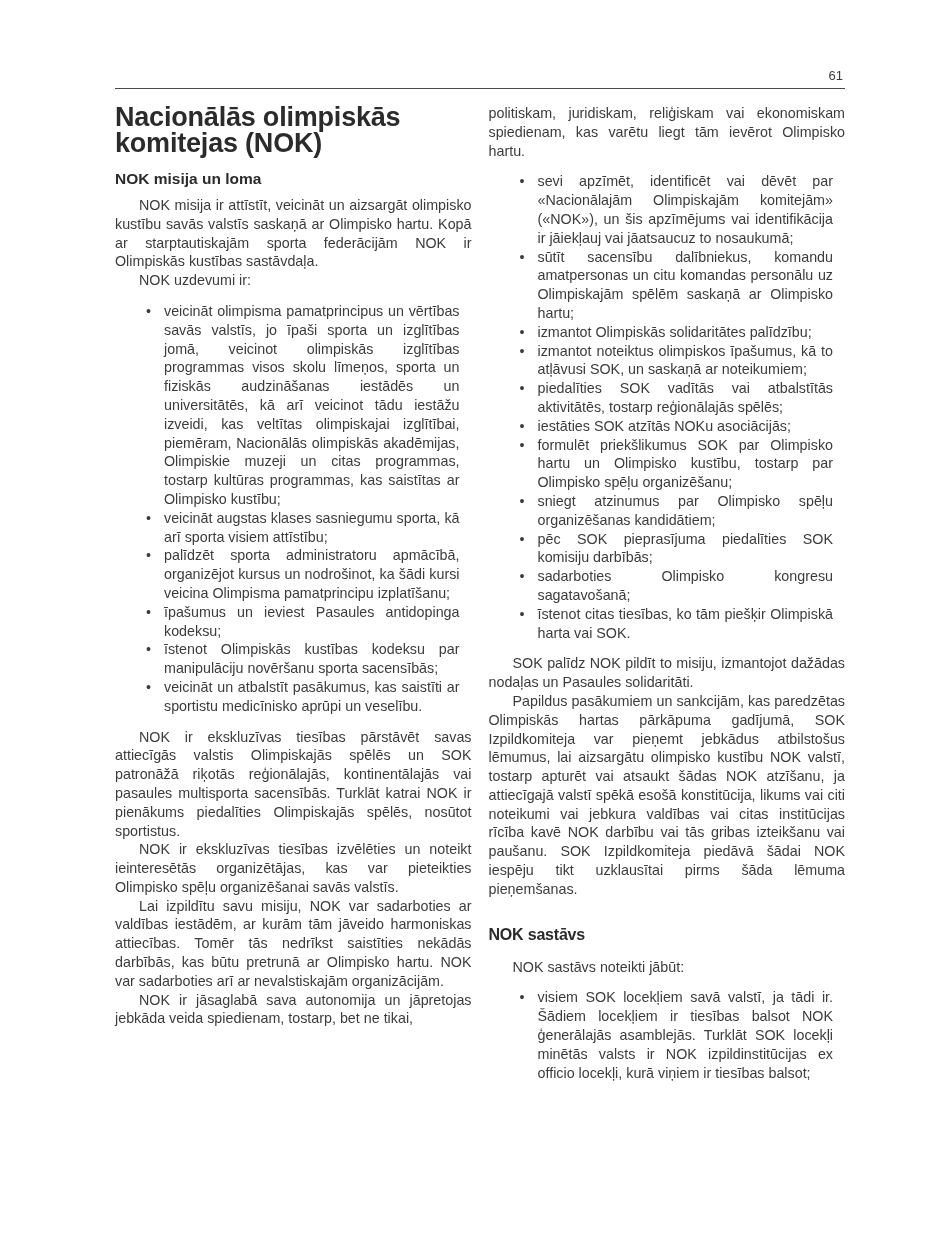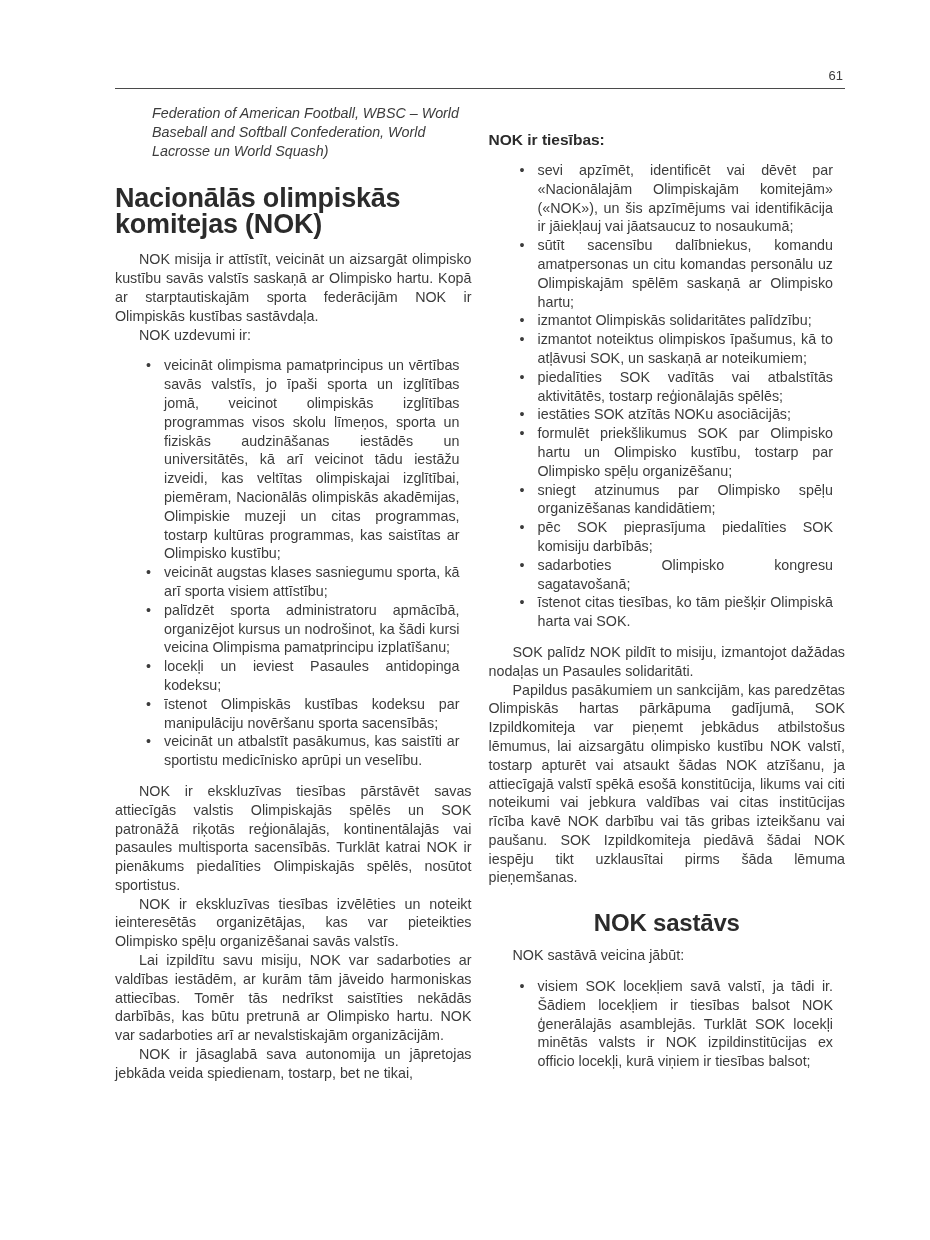--- a/index.html
+++ b/index.html
@@ -67,24 +67,23 @@
   h2 {
     font-size: 15.5px;
     line-height: 19px;
     font-weight: bold;
     color: #2b2b2b;
     margin: 0 0 8px 0;
     text-align: left;
   }
   .h2-top-gap { margin-top: 26px; }
   .h1-sub {
-    font-size: 24px;
+    font-size: 16px;
     margin-top: 23px;
     margin-bottom: 10px;
-    text-align: center;
   }
   ul.bullets {
     list-style: none;
     margin: 12px;
     padding: 0;
   }
   ul.bullets li {
     position: relative;
     padding-left: 37px;
     text-align: justify;
@@ -102,67 +101,67 @@
 <div class="page">
 
   <div class="header">
     <div class="pagenum">61</div>
     <div class="rule"></div>
   </div>
 
   <div class="columns">
 
     <div class="col">
-      <p class="italic-note">Federation of American Football, WBSC – World Baseball and Softball Confederation, World Lacrosse un World Squash)</p>
 
       <h1>Nacionālās olimpiskās komitejas (NOK)</h1>
 
+      <h2>NOK misija un loma</h2>
 
       <p class="indent">NOK misija ir attīstīt, veicināt un aizsargāt olimpisko kustību savās valstīs saskaņā ar Olimpisko hartu. Kopā ar starptautiskajām sporta federācijām NOK ir Olimpiskās kustības sastāvdaļa.</p>
       <p class="indent">NOK uzdevumi ir:</p>
 
       <ul class="bullets">
         <li>veicināt olimpisma pamatprincipus un vērtības savās valstīs, jo īpaši sporta un izglītības jomā, veicinot olimpiskās izglītības programmas visos skolu līmeņos, sporta un fiziskās audzināšanas iestādēs un universitātēs, kā arī veicinot tādu iestāžu izveidi, kas veltītas olimpiskajai izglītībai, piemēram, Nacionālās olimpiskās akadēmijas, Olimpiskie muzeji un citas programmas, tostarp kultūras programmas, kas saistītas ar Olimpisko kustību;</li>
         <li>veicināt augstas klases sasniegumu sporta, kā arī sporta visiem attīstību;</li>
         <li>palīdzēt sporta administratoru apmācībā, organizējot kursus un nodrošinot, ka šādi kursi veicina Olimpisma pamatprincipu izplatīšanu;</li>
-        <li>locekļi un ieviest Pasaules antidopinga kodeksu;</li>
+        <li>īpašumus un ieviest Pasaules antidopinga kodeksu;</li>
         <li>īstenot Olimpiskās kustības kodeksu par manipulāciju novēršanu sporta sacensībās;</li>
         <li>veicināt un atbalstīt pasākumus, kas saistīti ar sportistu medicīnisko aprūpi un veselību.</li>
       </ul>
 
       <p class="indent">NOK ir ekskluzīvas tiesības pārstāvēt savas attiecīgās valstis Olimpiskajās spēlēs un SOK patronāžā riķotās reģionālajās, kontinentālajās vai pasaules multisporta sacensībās. Turklāt katrai NOK ir pienākums piedalīties Olimpiskajās spēlēs, nosūtot sportistus.</p>
       <p class="indent">NOK ir ekskluzīvas tiesības izvēlēties un noteikt ieinteresētās organizētājas, kas var pieteikties Olimpisko spēļu organizēšanai savās valstīs.</p>
       <p class="indent">Lai izpildītu savu misiju, NOK var sadarboties ar valdības iestādēm, ar kurām tām jāveido harmoniskas attiecības. Tomēr tās nedrīkst saistīties nekādās darbībās, kas būtu pretrunā ar Olimpisko hartu. NOK var sadarboties arī ar nevalstiskajām organizācijām.</p>
       <p class="indent">NOK ir jāsaglabā sava autonomija un jāpretojas jebkāda veida spiedienam, tostarp, bet ne tikai,</p>
     </div>
 
     <div class="col">
+      <p>politiskam, juridiskam, reliģiskam vai ekonomiskam spiedienam, kas varētu liegt tām ievērot Olimpisko hartu.</p>
 
-      <h2 class="h2-top-gap">NOK ir tiesības:</h2>
 
       <ul class="bullets">
         <li>sevi apzīmēt, identificēt vai dēvēt par «Nacionālajām Olimpiskajām komitejām» («NOK»), un šis apzīmējums vai identifikācija ir jāiekļauj vai jāatsaucuz to nosaukumā;</li>
         <li>sūtīt sacensību dalībniekus, komandu amatpersonas un citu komandas personālu uz Olimpiskajām spēlēm saskaņā ar Olimpisko hartu;</li>
         <li>izmantot Olimpiskās solidaritātes palīdzību;</li>
         <li>izmantot noteiktus olimpiskos īpašumus, kā to atļāvusi SOK, un saskaņā ar noteikumiem;</li>
         <li>piedalīties SOK vadītās vai atbalstītās aktivitātēs, tostarp reģionālajās spēlēs;</li>
         <li>iestāties SOK atzītās NOKu asociācijās;</li>
         <li>formulēt priekšlikumus SOK par Olimpisko hartu un Olimpisko kustību, tostarp par Olimpisko spēļu organizēšanu;</li>
         <li>sniegt atzinumus par Olimpisko spēļu organizēšanas kandidātiem;</li>
         <li>pēc SOK pieprasījuma piedalīties SOK komisiju darbībās;</li>
         <li>sadarboties Olimpisko kongresu sagatavošanā;</li>
         <li>īstenot citas tiesības, ko tām piešķir Olimpiskā harta vai SOK.</li>
       </ul>
 
       <p class="indent">SOK palīdz NOK pildīt to misiju, izmantojot dažādas nodaļas un Pasaules solidaritāti.</p>
       <p class="indent">Papildus pasākumiem un sankcijām, kas paredzētas Olimpiskās hartas pārkāpuma gadījumā, SOK Izpildkomiteja var pieņemt jebkādus atbilstošus lēmumus, lai aizsargātu olimpisko kustību NOK valstī, tostarp apturēt vai atsaukt šādas NOK atzīšanu, ja attiecīgajā valstī spēkā esošā konstitūcija, likums vai citi noteikumi vai jebkura valdības vai citas institūcijas rīcība kavē NOK darbību vai tās gribas izteikšanu vai paušanu. SOK Izpildkomiteja piedāvā šādai NOK iespēju tikt uzklausītai pirms šāda lēmuma pieņemšanas.</p>
 
       <h1 class="h1-sub">NOK sastāvs</h1>
 
-      <p class="indent">NOK sastāvā veicina jābūt:</p>
+      <p class="indent">NOK sastāvs noteikti jābūt:</p>
 
       <ul class="bullets">
         <li>visiem SOK locekļiem savā valstī, ja tādi ir. Šādiem locekļiem ir tiesības balsot NOK ģenerālajās asamblejās. Turklāt SOK locekļi minētās valsts ir NOK izpildinstitūcijas ex officio locekļi, kurā viņiem ir tiesības balsot;</li>
       </ul>
     </div>
 
   </div>
 </div>
 
 </body></html>

